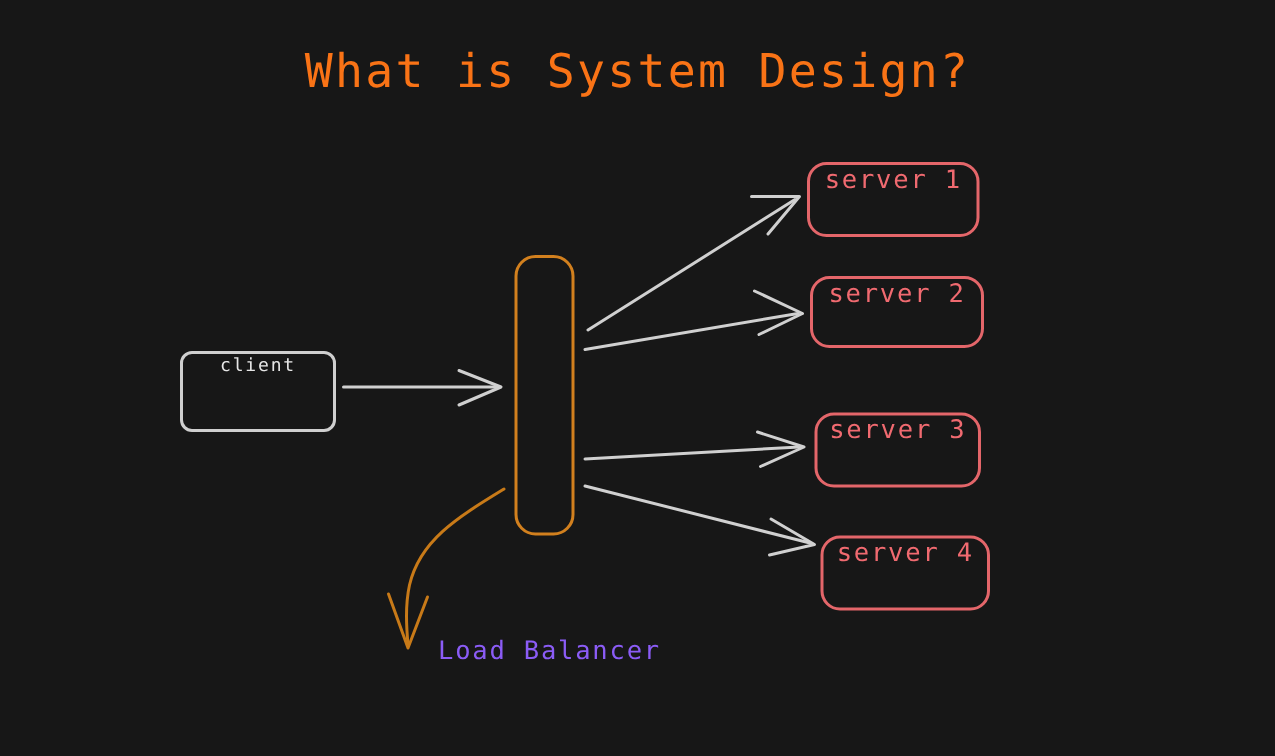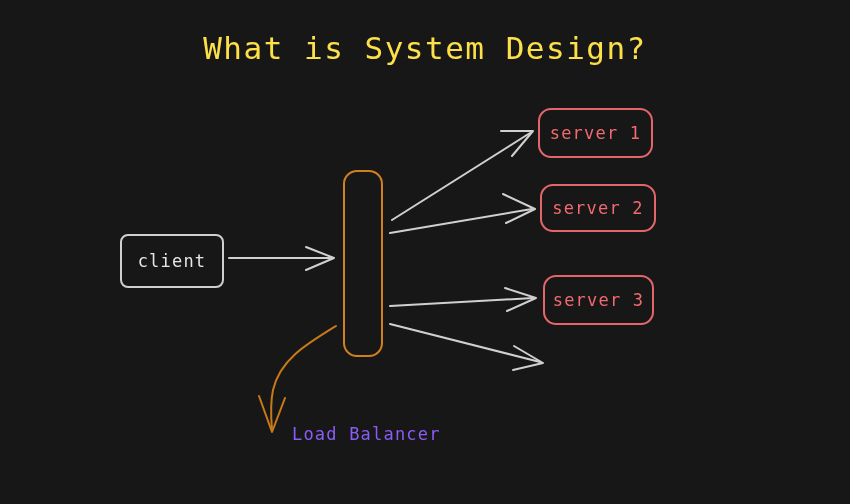--- a/index.html
+++ b/index.html
@@ -21,44 +21,43 @@
     top: 0;
     width: 850px;
     height: 504px;
   }
   .title {
     position: absolute;
     left: 0;
     top: 30px;
     width: 850px;
     text-align: center;
-    color: #fde047;
+    color: #f97316;
     font-size: 31px;
     letter-spacing: 1.5px;
     font-family: "DejaVu Sans Mono", "Liberation Mono", monospace;
     white-space: pre;
   }
   .node {
     position: absolute;
     box-sizing: border-box;
     display: flex;
-    align-items: center;
     justify-content: center;
     white-space: pre;
     letter-spacing: 1.2px;
   }
   .node-client {
     left: 120px;
     top: 234px;
     width: 104px;
     height: 54px;
     border: 2px solid #cfcfcf;
     border-radius: 8px;
     color: #e6e6e6;
-    font-size: 17px;
+    font-size: 12px;
   }
   .node-server {
     border: 2px solid #e4666a;
     border-radius: 13px;
     color: #f06a70;
     font-size: 17px;
   }
   .srv1 { left: 538px; top: 108px; width: 115px; height: 50px; }
   .srv2 { left: 540px; top: 184px; width: 116px; height: 48px; }
   .srv3 { left: 543px; top: 275px; width: 111px; height: 50px; }
@@ -124,16 +123,19 @@
   </div>
 
   <div class="node node-server srv2">
     <span>server 2</span>
   </div>
 
   <div class="node node-server srv3">
     <span>server 3</span>
   </div>
 
+  <div class="node node-server srv4">
+    <span>server 4</span>
+  </div>
 
   <div class="lb-label">Load Balancer</div>
 
 </div>
 
 </body></html>

